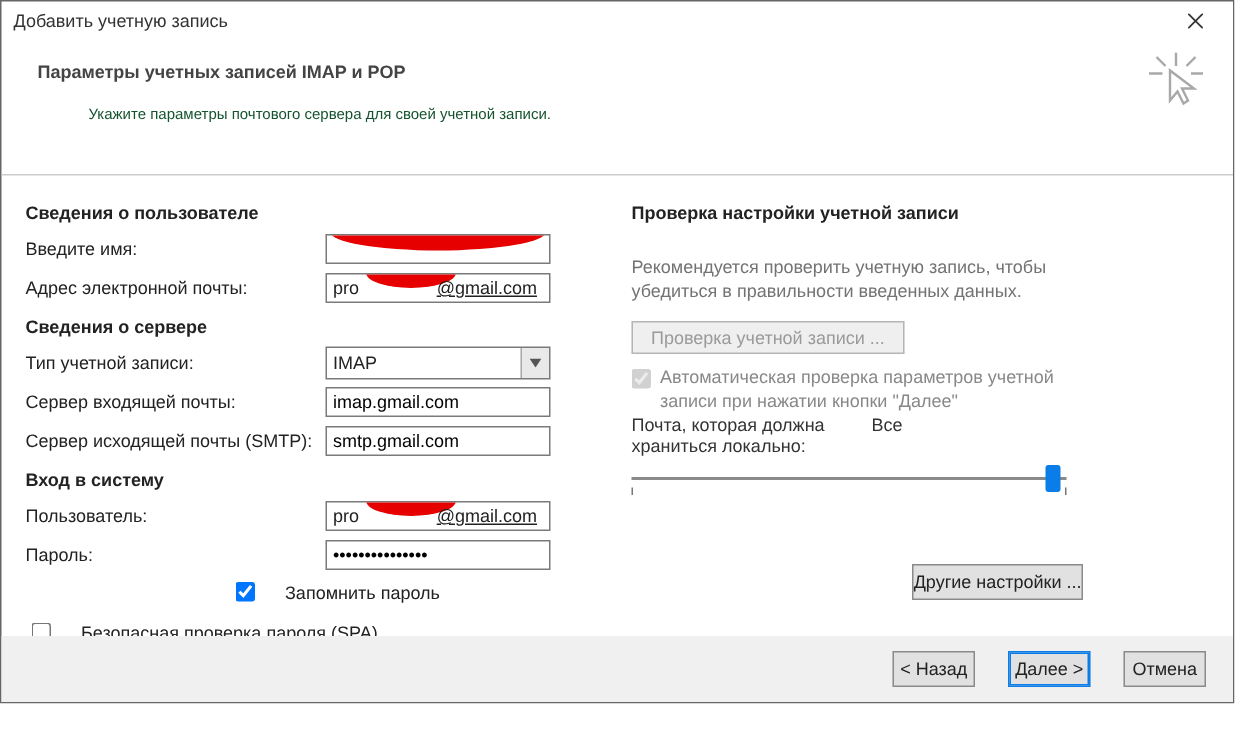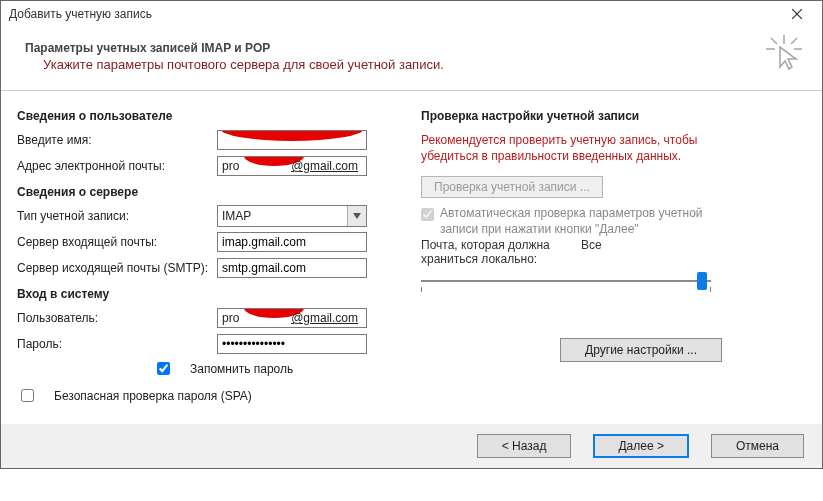--- a/index.html
+++ b/index.html
@@ -41,24 +41,24 @@
     padding: 14px 20px 18px 24px;
     border-bottom: 1px solid #ccc;
   }
   .intro h2 {
     margin: 0 0 2px 0;
     font-size: 12px;
     font-weight: bold;
     color: #444;
   }
   .intro p {
-    margin: 0;
+    margin: 16px;
     padding-left: 18px;
-    font-size: 13px;
-    color: #7f1d1d;
+    font-size: 10px;
+    color: #14532d;
   }
   .cursor-icon {
     position: absolute;
     right: 20px;
     top: 8px;
     width: 36px;
     height: 36px;
   }
   .body {
     display: flex;
@@ -166,22 +166,22 @@
   }
   .chk-row {
     display: flex;
     align-items: center;
     margin: 4px 0 4px 0;
     gap: 16px;
   }
   .chk-row input { margin-right: 4px; }
   .right-desc {
     font-size: 12px;
-    color: #b91c1c;
-    margin: 9px 0 12px 0;
+    color: #737373;
+    margin: 21px 0 12px 0;
     line-height: 1.35;
     max-width: 320px;
   }
   .btn-disabled {
     display: inline-block;
     padding: 3px 12px;
     border: 1px solid #b5b5b5;
     background: #efefef;
     color: #9a9a9a;
     font-size: 12px;
@@ -230,21 +230,21 @@
     position: absolute;
     bottom: 2px;
     width: 1px;
     height: 5px;
     background: #777;
   }
   .slider-track .tick1 { left: 0; }
   .slider-track .tick2 { right: 0; }
   .btn {
     display: inline-block;
-    padding: 4px 24px;
+    padding: 4px 0;
     border: 1px solid #8a8a8a;
     background: #e1e1e1;
     font-size: 12px;
     color: #222;
     min-width: 55px;
     text-align: center;
     box-sizing: border-box;
   }
   .btn.primary {
     border: 1px solid #0a7de8;

